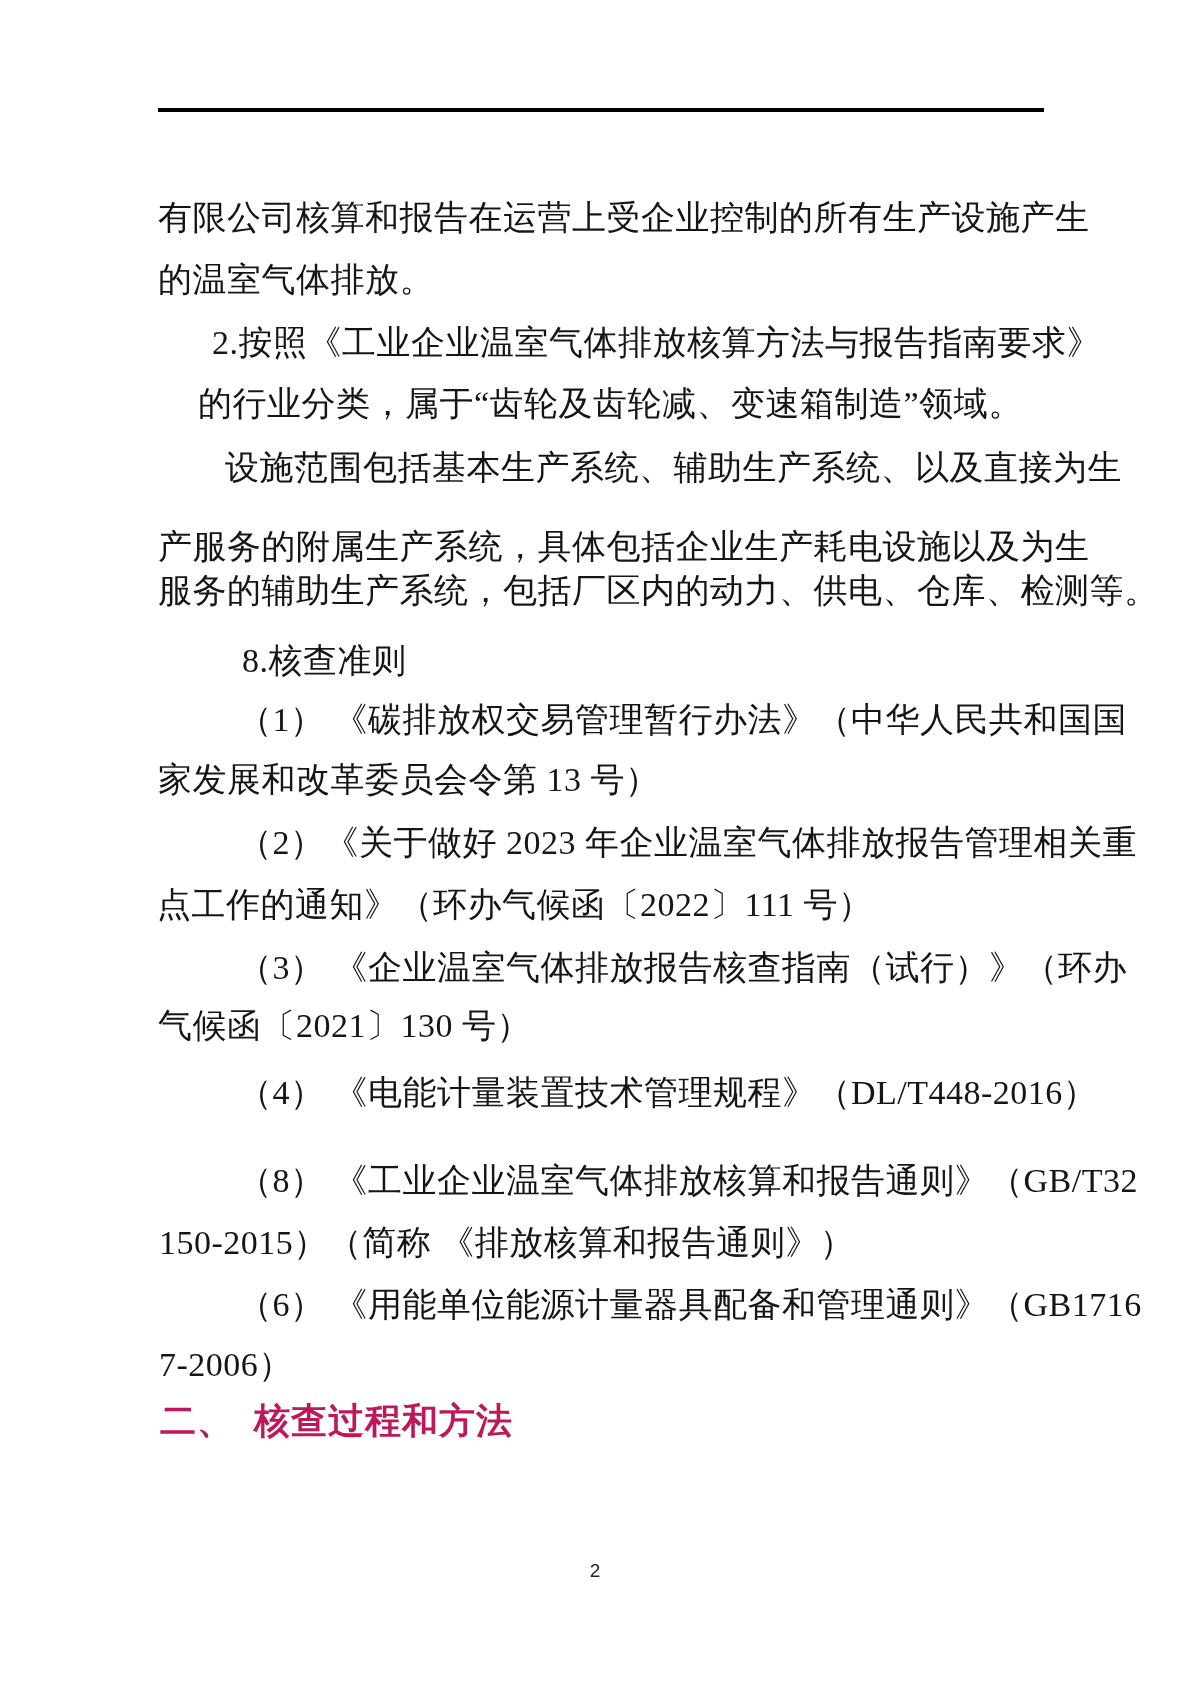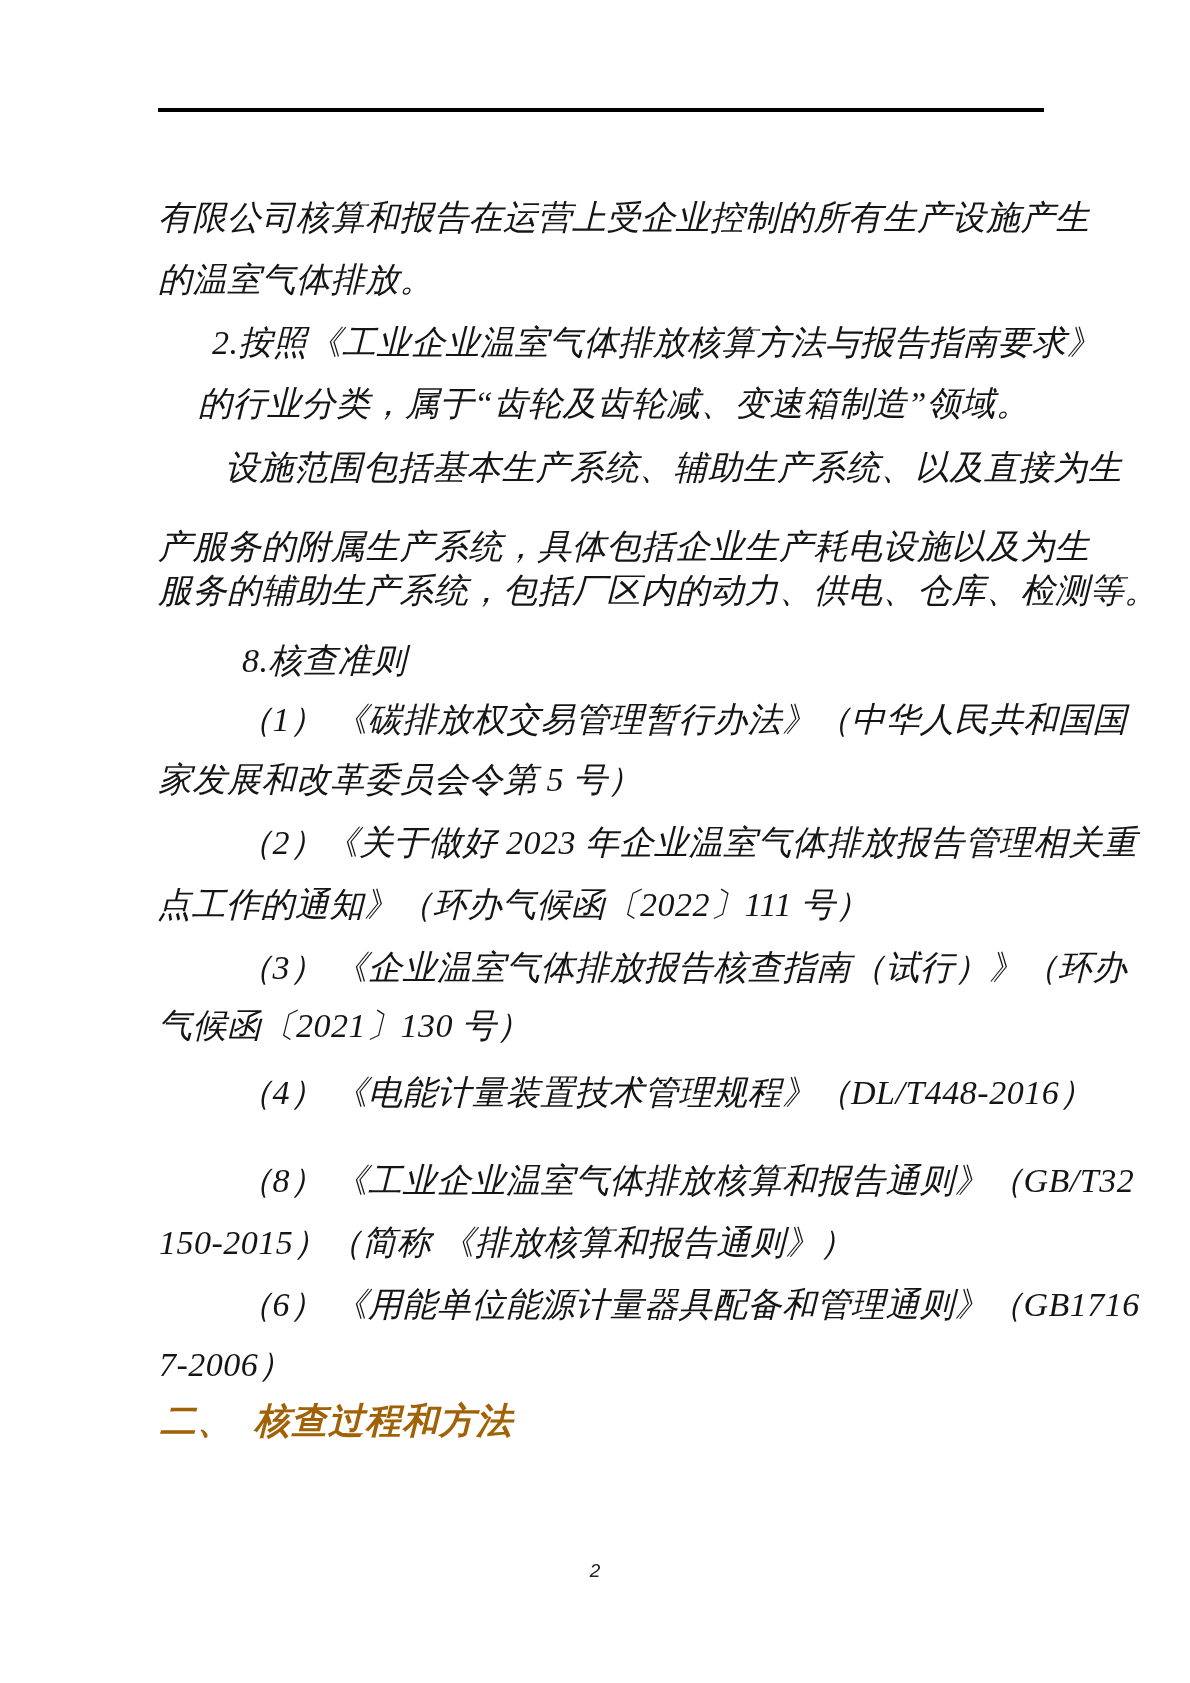--- a/index.html
+++ b/index.html
@@ -8,21 +8,20 @@
     background: #ffffff;
   }
   .page {
     position: relative;
     width: 1190px;
     height: 1683px;
     background: #ffffff;
     overflow: hidden;
     font-family: "Liberation Serif", "DejaVu Serif", serif;
     color: #111111;
-    font-style: italic;
   }
   .header-rule {
     position: absolute;
     left: 158px;
     top: 108px;
     width: 886px;
     height: 4px;
     background: #000000;
   }
   .text-line {
@@ -30,21 +29,21 @@
     font-size: 34px;
     line-height: 1.1;
     white-space: pre;
     letter-spacing: 0.5px;
     color: #151515;
   }
   .text-line.bold {
     font-weight: bold;
     font-size: 36px;
     letter-spacing: 1px;
-    color: #a16207;
+    color: #be185d;
   }
   .page-number {
     position: absolute;
     left: 0;
     top: 1560px;
     width: 100%;
     text-align: center;
     font-size: 19px;
     font-family: "Liberation Sans", "DejaVu Sans", sans-serif;
     color: #222222;
@@ -58,21 +57,21 @@
   <div id="lines-container">
       <div class="text-line" style="left: 158px; top: 199px;">有限公司核算和报告在运营上受企业控制的所有生产设施产生</div>
       <div class="text-line" style="left: 158px; top: 261px; text-align: center;">的温室气体排放。</div>
       <div class="text-line" style="left: 212px; top: 324px;">2.按照《工业企业温室气体排放核算方法与报告指南要求》</div>
       <div class="text-line" style="left: 158px; top: 385px; margin-left: 40px;">的行业分类，属于“齿轮及齿轮减、变速箱制造”领域。</div>
       <div class="text-line" style="left: 225px; top: 449px;">设施范围包括基本生产系统、辅助生产系统、以及直接为生</div>
       <div class="text-line" style="left: 158px; top: 528px;">产服务的附属生产系统，具体包括企业生产耗电设施以及为生</div>
       <div class="text-line" style="left: 158px; top: 572px;">服务的辅助生产系统，包括厂区内的动力、供电、仓库、检测等。</div>
       <div class="text-line" style="left: 242px; top: 642px;">8.核查准则</div>
       <div class="text-line" style="left: 238px; top: 701px;">（1） 《碳排放权交易管理暂行办法》（中华人民共和国国</div>
-      <div class="text-line" style="left: 158px; top: 761px;">家发展和改革委员会令第 5 号）</div>
+      <div class="text-line" style="left: 158px; top: 761px;">家发展和改革委员会令第 13 号）</div>
       <div class="text-line" style="left: 238px; top: 824px;">（2）《关于做好 2023 年企业温室气体排放报告管理相关重</div>
       <div class="text-line" style="left: 157px; top: 886px;">点工作的通知》（环办气候函〔2022〕111 号）</div>
       <div class="text-line" style="left: 238px; top: 949px;">（3） 《企业温室气体排放报告核查指南（试行）》（环办</div>
       <div class="text-line" style="left: 158px; top: 1007px;">气候函〔2021〕130 号）</div>
       <div class="text-line" style="left: 238px; top: 1074px;">（4） 《电能计量装置技术管理规程》（DL/T448-2016）</div>
       <div class="text-line" style="left: 238px; top: 1162px;">（8） 《工业企业温室气体排放核算和报告通则》（GB/T32</div>
       <div class="text-line" style="left: 159px; top: 1224px;">150-2015）（简称 《排放核算和报告通则》）</div>
       <div class="text-line" style="left: 238px; top: 1286px;">（6） 《用能单位能源计量器具配备和管理通则》（GB1716</div>
       <div class="text-line" style="left: 159px; top: 1346px;">7-2006）</div>
       <div class="text-line bold" style="left: 160px; top: 1402px;">二、  核查过程和方法</div>

